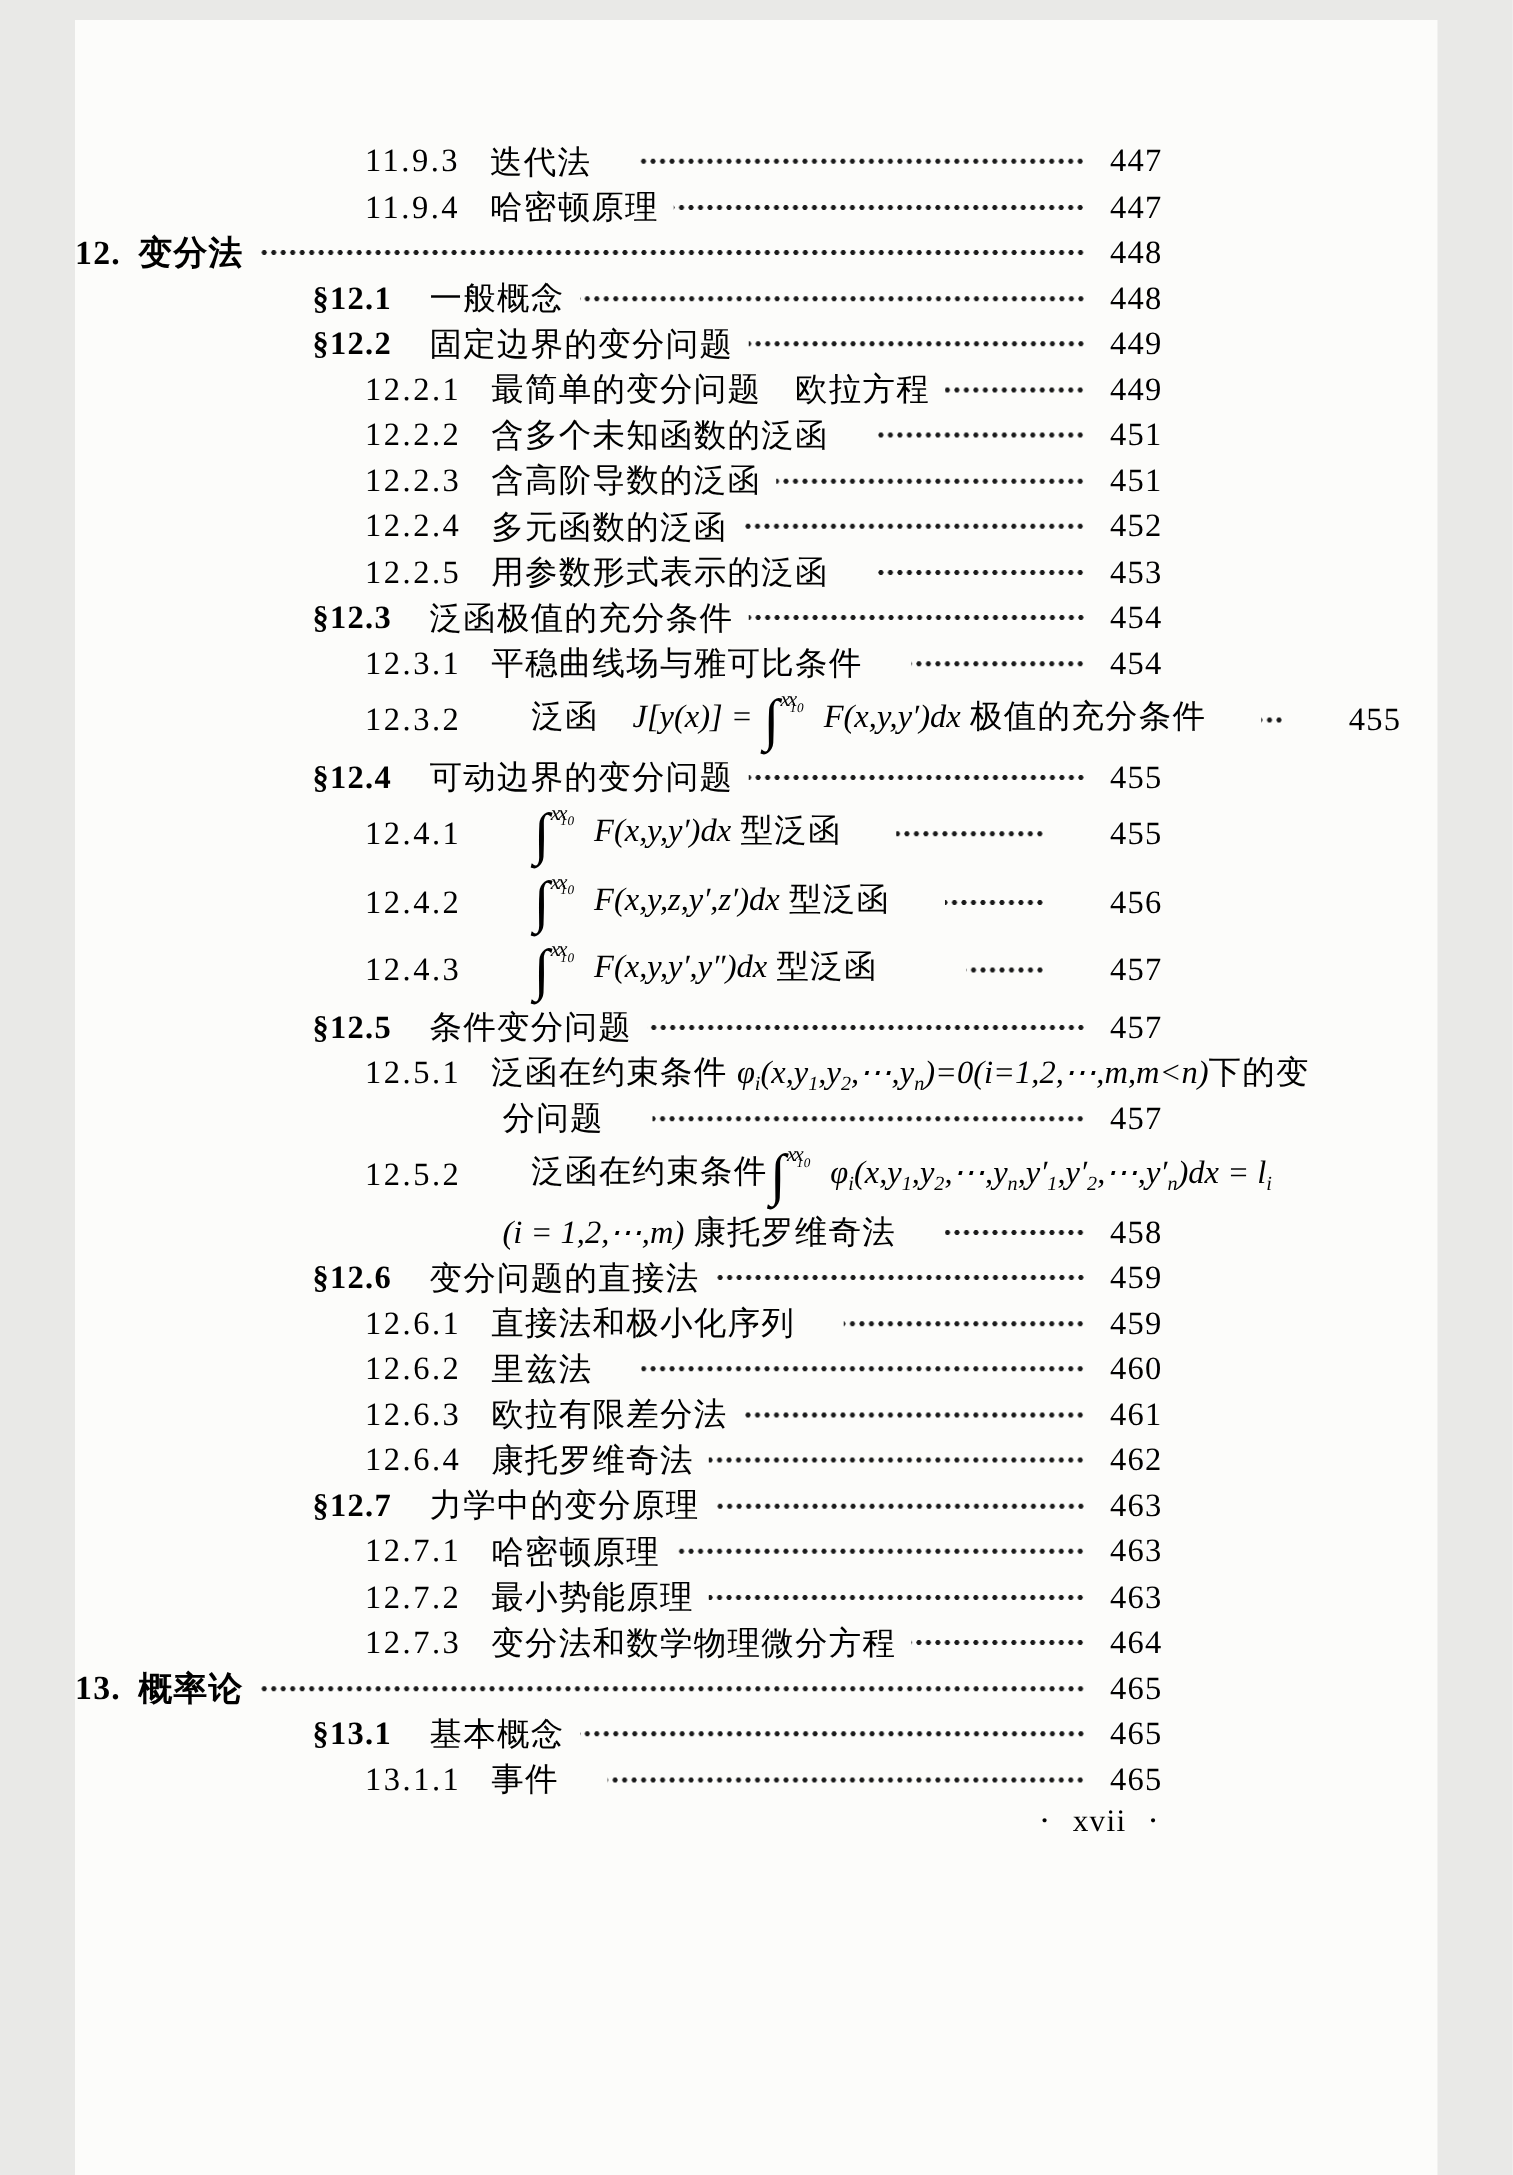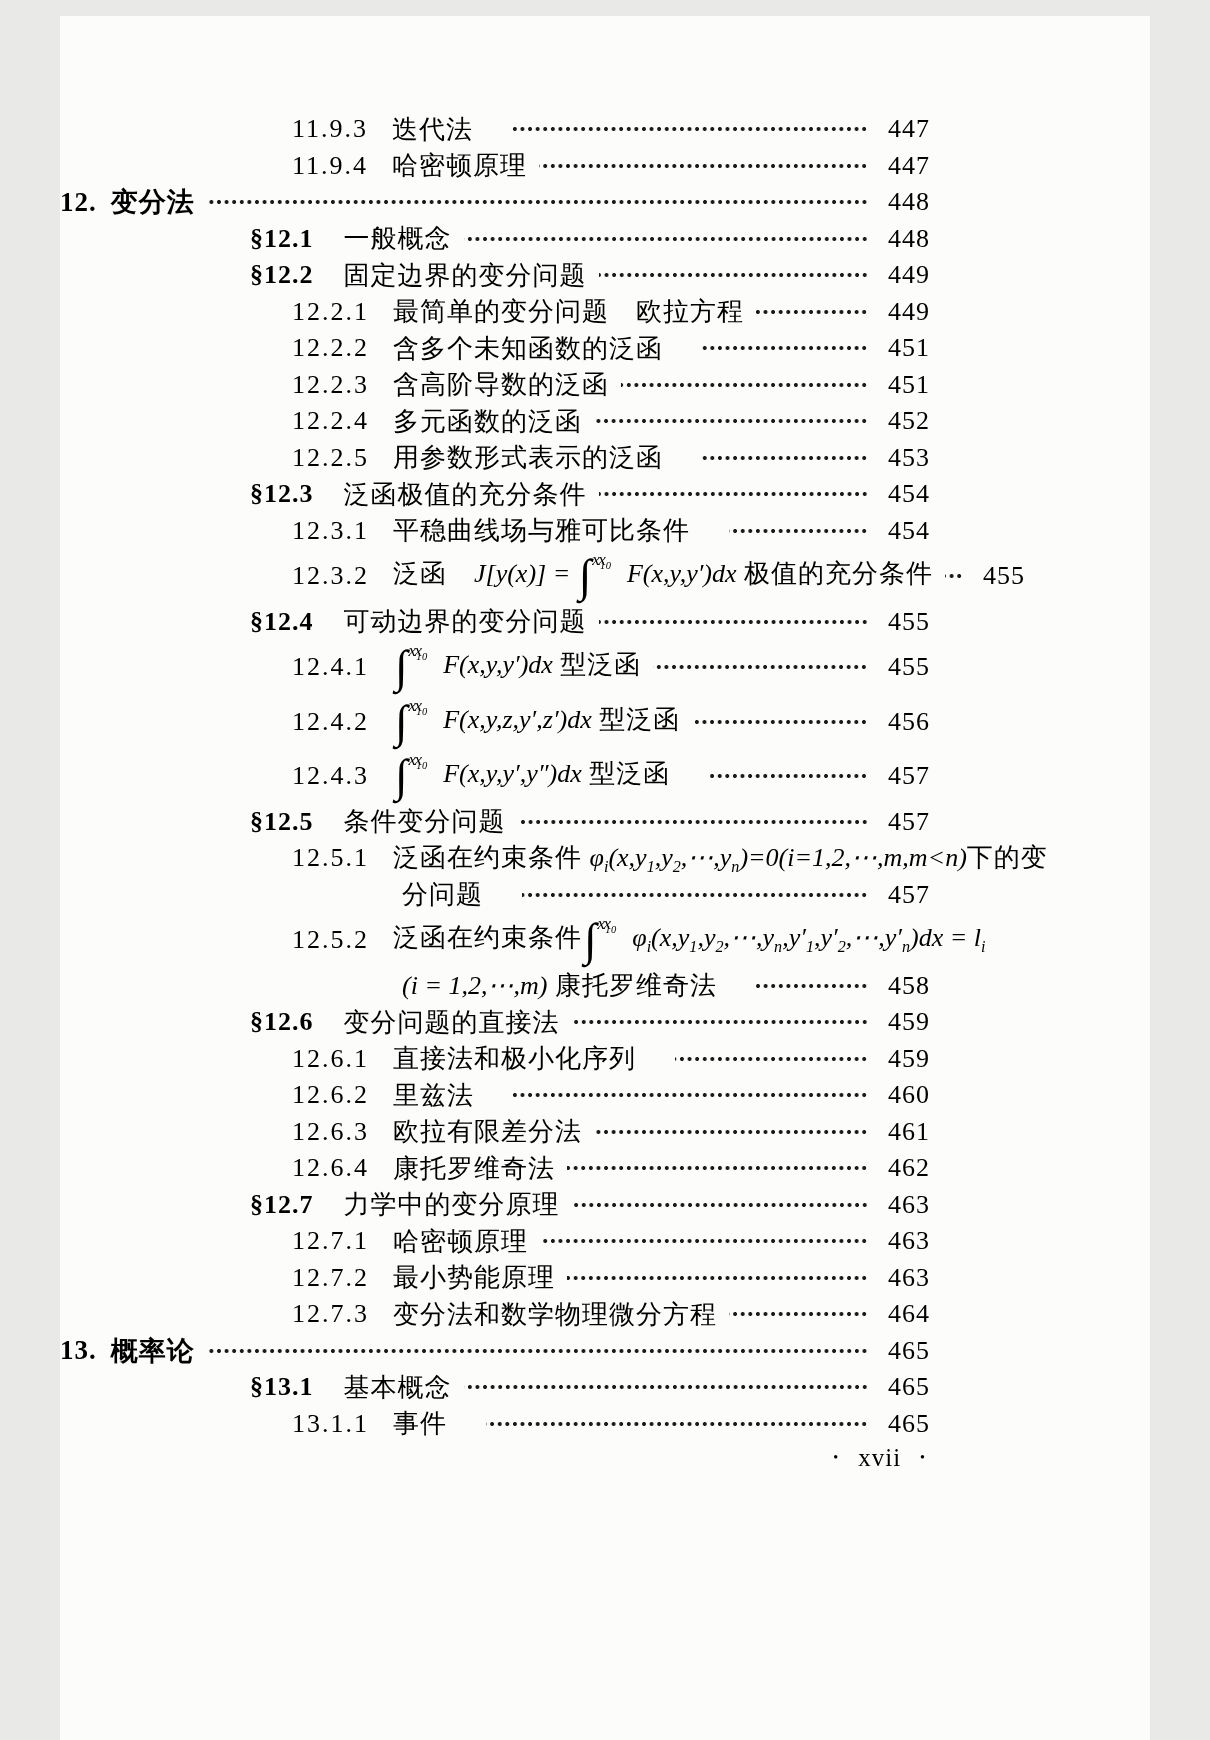--- a/index.html
+++ b/index.html
@@ -13,21 +13,21 @@
     overflow:hidden;
   }
   .toc{position:absolute;top:95px;left:0;right:0;}
   .row{
     display:flex;align-items:center;
     height:36.5px;
     padding-right:220px;
     font-size:26px;
     white-space:nowrap;
   }
-  .row.tall{height:54.5px;}
+  .row.tall{height:54.5px;gap:32px;}
   .row.chapter{font-weight:bold;font-size:27px;}
   .row.section{padding-left:190px;}
   .row.sub{padding-left:232px;}
   .row.cont{padding-left:342px;}
   .num{letter-spacing:2px;margin-right:24px;}
   .row.chapter .num{margin-right:14px;letter-spacing:1px;}
   .row.section .num{margin-right:30px;letter-spacing:1px;font-weight:bold;}
   .title{display:inline;}
   .zh{letter-spacing:1px;}
   .mi{font-style:italic;}

